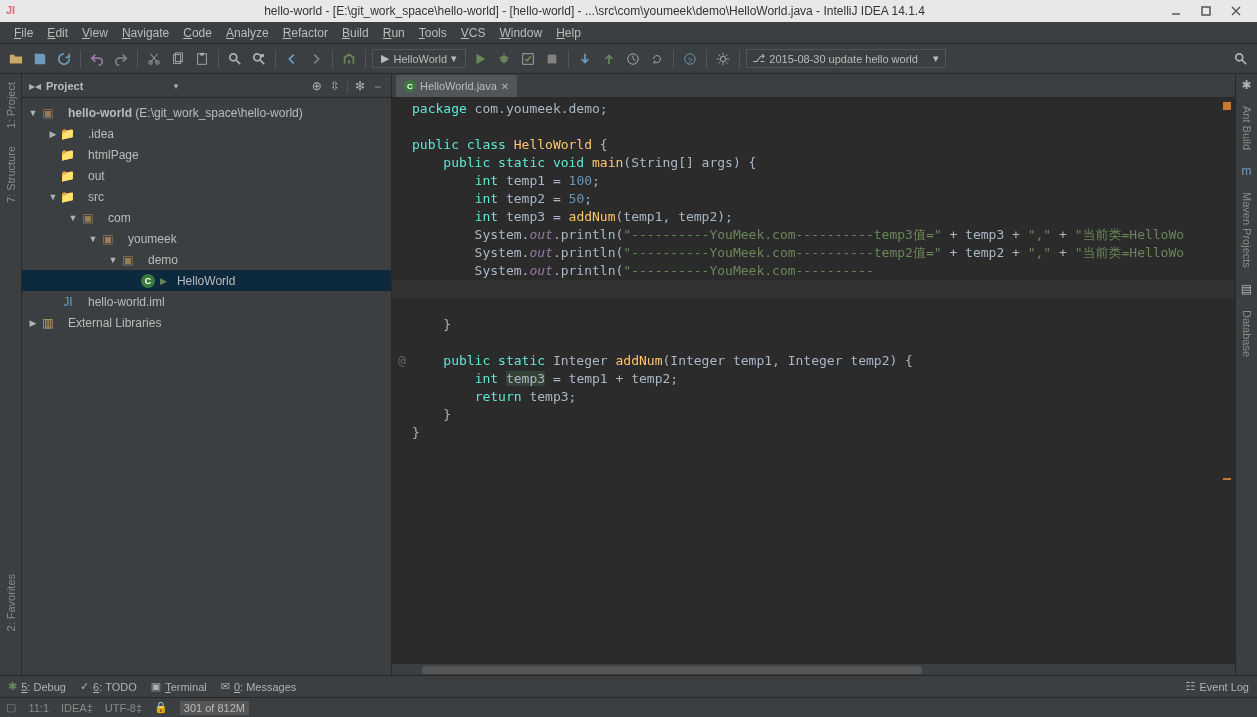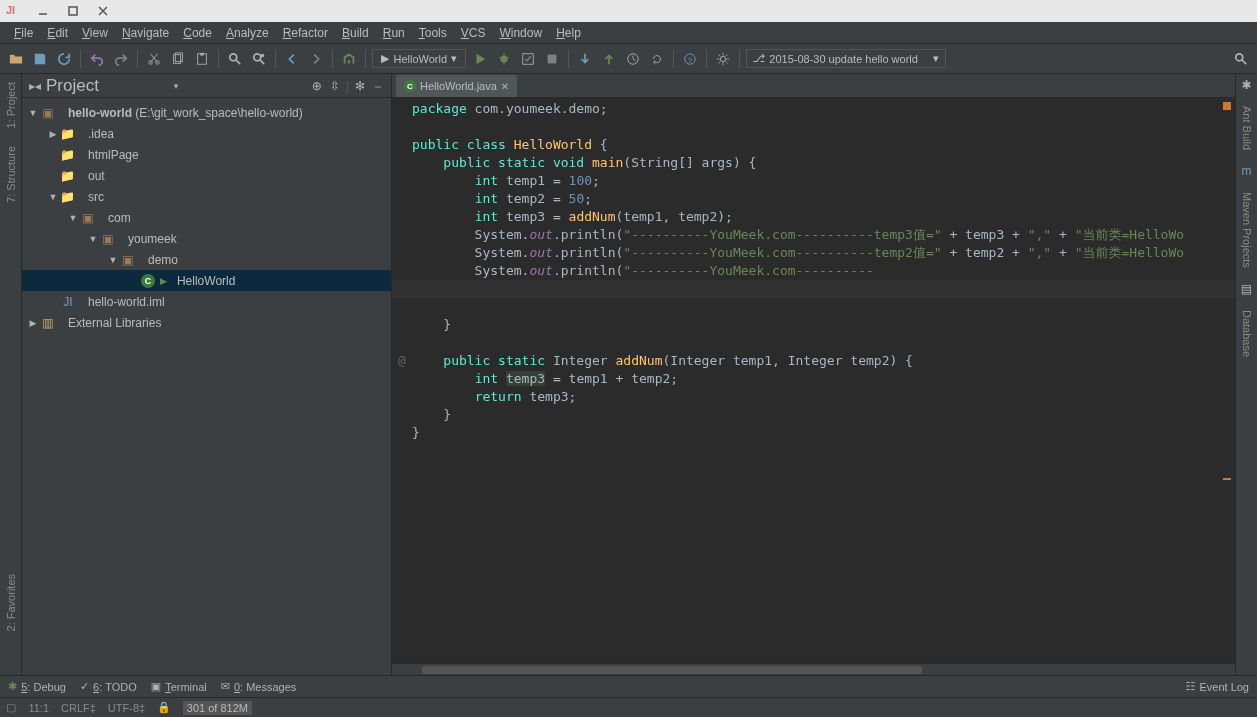--- a/index.html
+++ b/index.html
@@ -86,21 +86,21 @@
 }
 .project-header {
   height:24px;
   background:#3c3f41;
   border-bottom:1px solid #282828;
   display:flex;
   align-items:center;
   padding:0 6px;
   gap:4px;
 }
-.project-header .ptitle { font-weight:normal; font-size:17px; flex:1; }
+.project-header .ptitle { font-weight:bold; font-size:11px; flex:1; }
 .project-header .picon { width:14px; height:14px; display:flex; align-items:center; justify-content:center; color:#afb1b3; }
 .tree { flex:1; padding:4px 0; font-family:"Segoe UI",sans-serif; font-size:12px; }
 .tree-row { display:flex; align-items:center; height:21px; padding-left:4px; white-space:nowrap; }
 .tree-row.selected { background:#0d293e; }
 .tree-arrow { width:14px; display:inline-flex; justify-content:center; color:#afb1b3; font-size:9px;}
 .tree-icon { width:16px; height:16px; margin-right:4px; display:inline-flex; align-items:center; justify-content:center;}
 .tree-label { color:#bbbbbb;padding-left:8px; }
 .folder-icon { color:#9b7b56; }
 .src-icon { color:#4a88c7; }
 .pkg-icon { color:#9b7b56; }
@@ -169,20 +169,21 @@
   font-size:11px;
   color:#8a8a8a;
 }
 .statusbar .msg { flex:1; }
 </style>
 </head>
 <body>
 
 <div class="titlebar">
   <span class="logo">JI</span>
+  <span class="title">hello-world - [E:\git_work_space\hello-world] - [hello-world] - ...\src\com\youmeek\demo\HelloWorld.java - IntelliJ IDEA 14.1.4</span>
   <span class="win-btn">
       <svg viewBox="0 0 10 10">
         <line x1="1" y1="8" x2="9" y2="8" stroke="currentColor" stroke-width="1.5"></line>
       </svg>
     </span>
   <span class="win-btn">
       <svg viewBox="0 0 10 10">
         <rect x="1" y="1" width="8" height="8" fill="none" stroke="currentColor" stroke-width="1.5"></rect>
       </svg>
     </span>
@@ -502,18 +503,18 @@
         <span><u>0</u>: Messages</span>
       </span>
       <span class="btool event-log">
         <span>☷</span> 
         <span>Event Log</span>
       </span>
     </div>
   <div class="statusbar">
     <span>▢</span>
     <span>11:1</span>
-    <span>CRLF‡</span>
+    <span>IDEA‡</span>
     <span>UTF-8‡</span>
     <span>🔒</span>
     <span style="background:#555;padding:1px 4px;color:#bbb">301 of 812M</span>
   </div>
 </div>
 
 </body></html>

